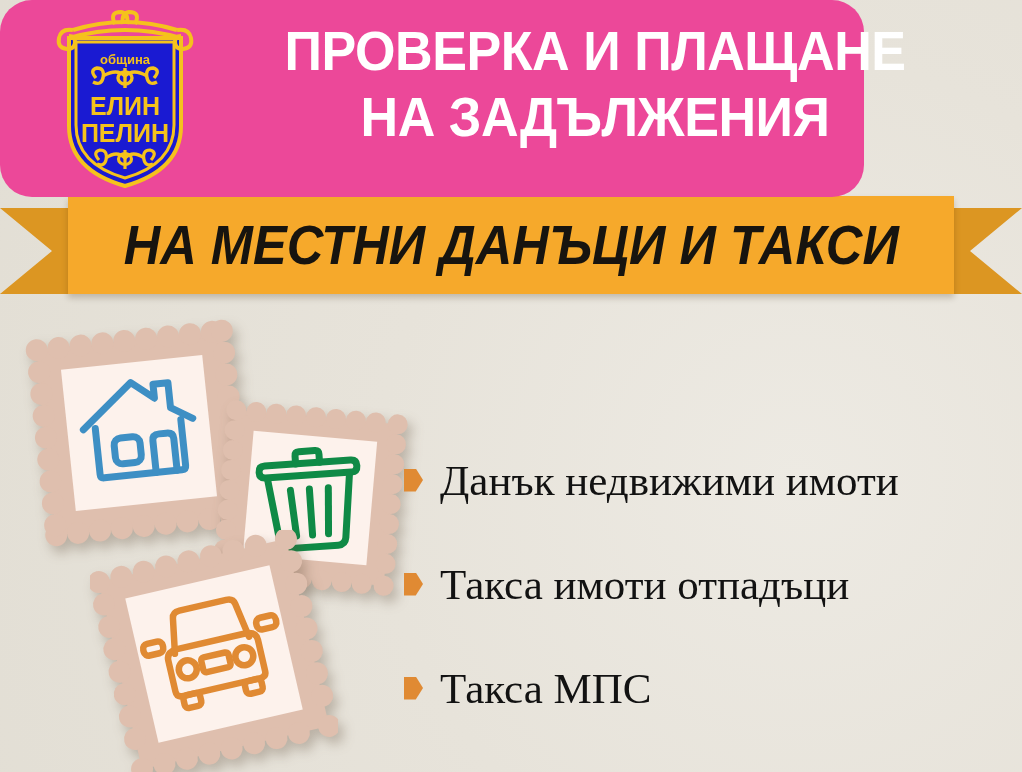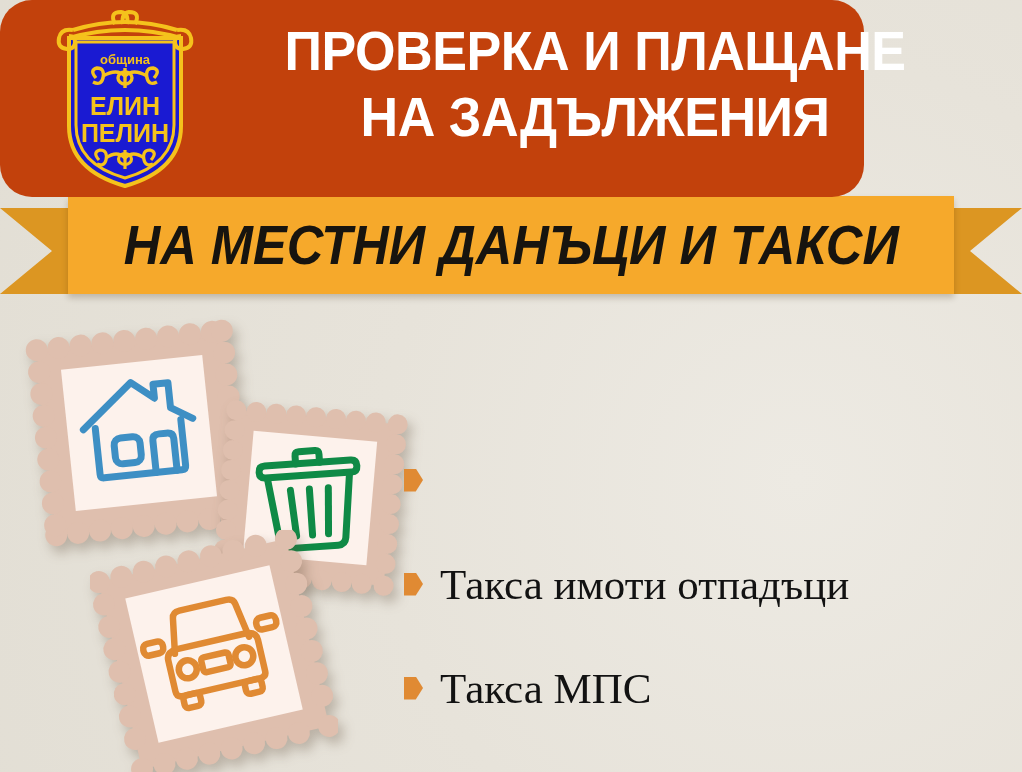--- a/index.html
+++ b/index.html
@@ -25,21 +25,21 @@
     background:
       radial-gradient(circle at 78% 62%, #edeae3 0%, #e7e3da 45%, #e2ded4 100%);
   }
 
   
   .header {
     position: absolute;
     left: 0; top: 0;
     width: 864px;
     height: 197px;
-    background: #c2410c;
+    background: #ec4899;
     z-index: 6;
     border-radius: 32px;
   }
   .header-title {
     position: absolute;
     left: 180px;
     top: 18px;
     width: 830px;
     text-align: center;
     color: #ffffff;
@@ -379,20 +379,21 @@
           <rect x="172" y="99" width="20" height="12" rx="5"></rect>
         </g>
       </g>
     </svg>
   </div>
 
   <div class="tax-list">
 
     <div class="tax-item">
       <span class="bullet"></span>
+      <span class="tax-label">Данък недвижими имоти</span>
     </div>
 
     <div class="tax-item">
       <span class="bullet"></span>
       <span class="tax-label">Такса имоти отпадъци</span>
     </div>
 
     <div class="tax-item">
       <span class="bullet"></span>
       <span class="tax-label">Такса МПС</span>

